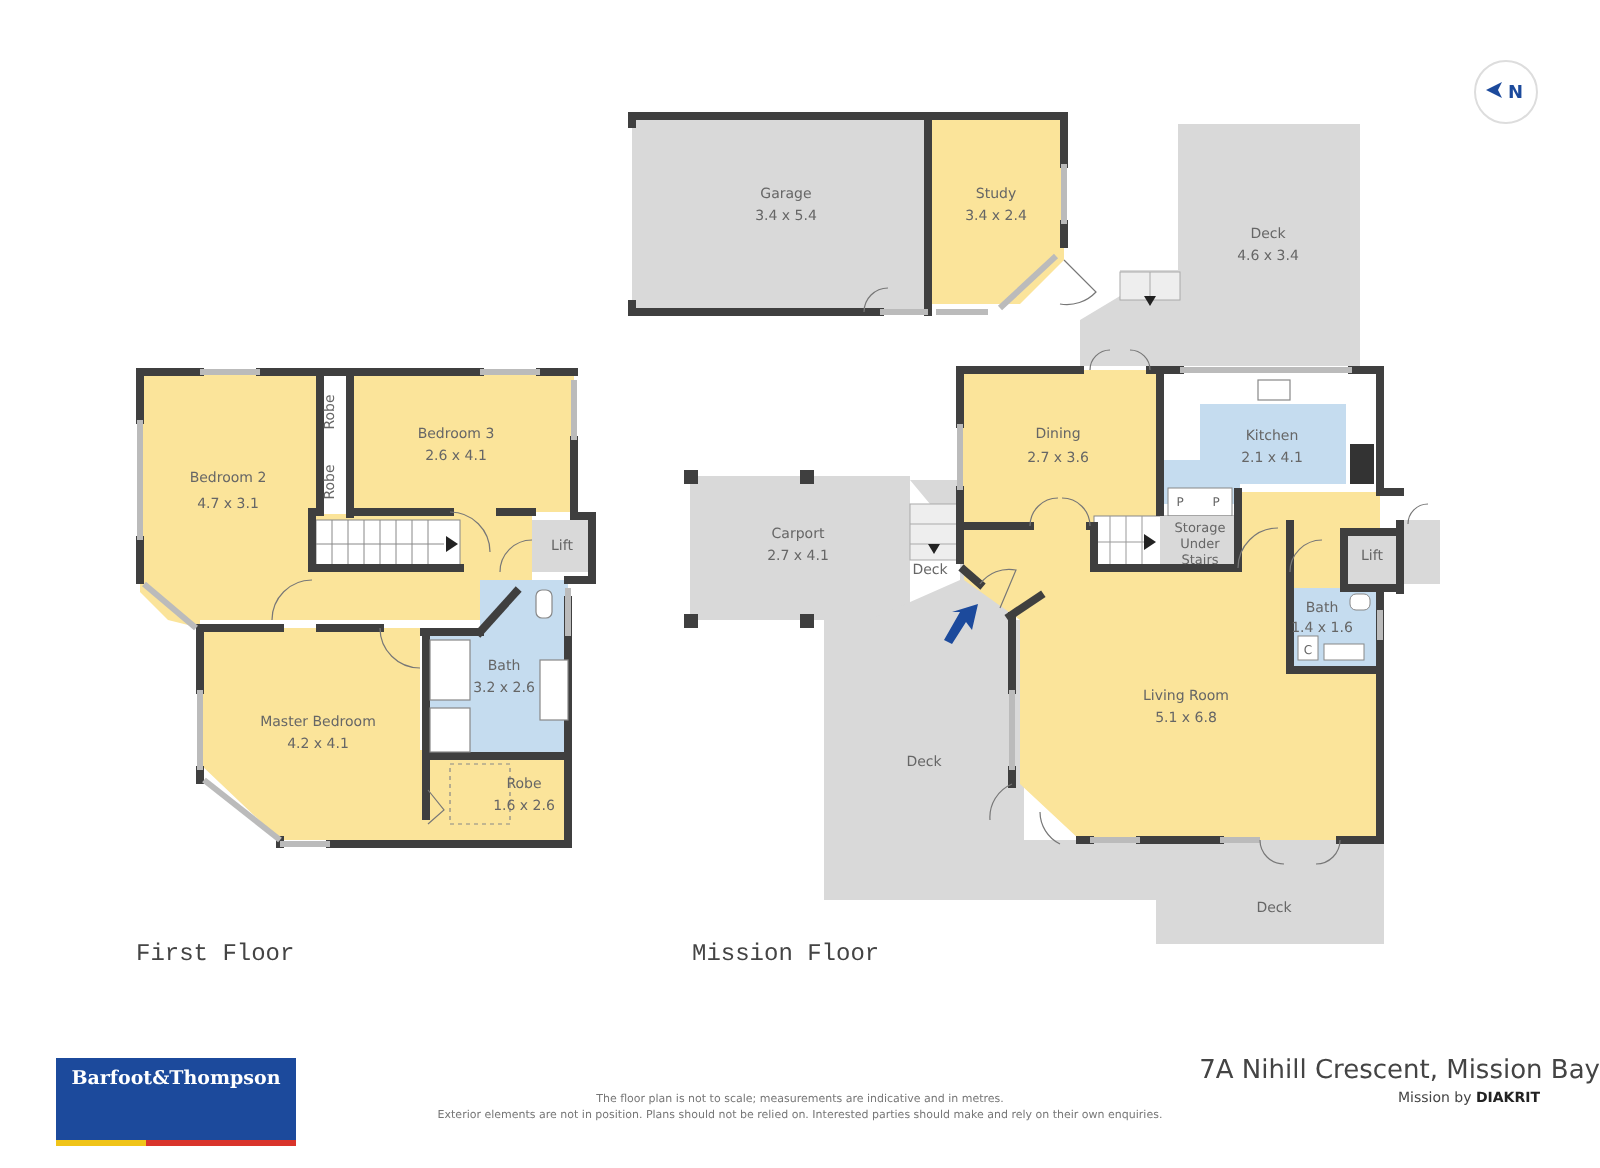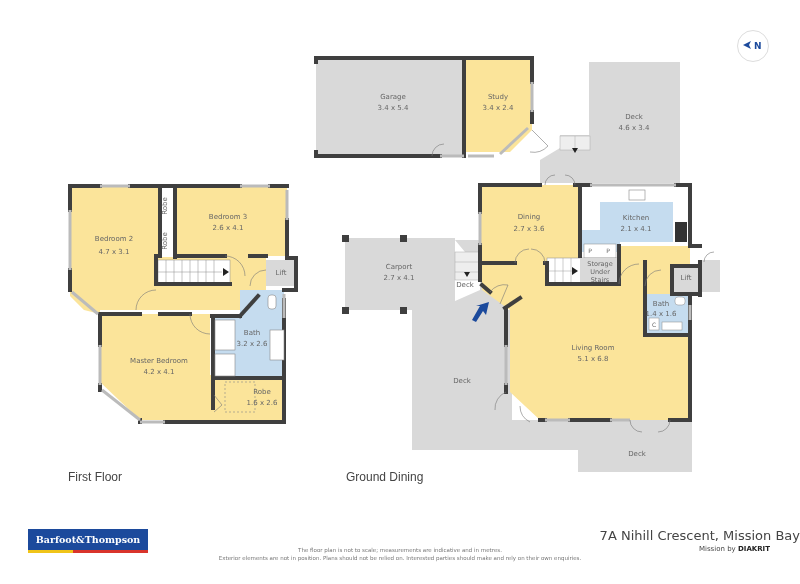--- a/index.html
+++ b/index.html
@@ -1,24 +1,24 @@
 <!DOCTYPE html>
 <html><head>
 <meta charset="utf-8">
 <style>
   html,body{margin:0;padding:0;background:#fff;}
   body{width:800px;height:584px;position:relative;overflow:hidden;font-family:"DejaVu Sans",sans-serif;color:#555;}
   svg{position:absolute;left:0;top:0;}
   .lbl{font-family:"DejaVu Sans",sans-serif;fill:#666;}
-  .floor-label{position:absolute;font-size:12px;color:#444;font-family:Liberation Sans, sans-serif;}
+  .floor-label{position:absolute;font-size:12px;color:#444;font-family:Liberation Mono, monospace;}
   .footer-title{position:absolute;left:0;width:800px;top:528px;text-align:right;font-size:13px;color:#444;}
   .footer-note{position:absolute;left:0;width:800px;text-align:center;font-size:5.5px;color:#777;}
   .produced{position:absolute;right:30px;top:545px;font-size:7px;color:#444;}
   .produced b{color:#222;}
-  .logo{position:absolute;left:28px;top:529px;width:120px;height:24px;background:#1c4a9c;}
+  .logo{position:absolute;left:28px;top:529px;width:120px;height:44px;background:#1c4a9c;}
   .logo-text{position:absolute;left:0;right:0;top:5px;text-align:center;color:#fff;font-family:"DejaVu Serif",serif;font-weight:bold;font-size:9.5px;}
   .logo-bar-y{position:absolute;left:0;bottom:0;width:45px;height:3px;background:#f0c419;}
   .logo-bar-r{position:absolute;left:45px;bottom:0;right:0;height:3px;background:#d9342b;}
   .compass{position:absolute;left:737px;top:30px;width:30px;height:30px;border:1px solid #ddd;border-radius:50%;}
 </style>
 </head>
 <body>
 
 <svg width="800" height="584" viewBox="0 0 800 584">
 
@@ -273,21 +273,21 @@
 </svg>
 
 <div class="compass">
   <svg width="30" height="30" viewBox="0 0 30 30">
     <polygon points="5,14 13,10 11,14 13,18" fill="#1c4a9c"></polygon>
     <text x="16" y="18" font-size="9" font-weight="bold" fill="#1c4a9c" font-family="DejaVu Sans,sans-serif">N</text>
   </svg>
 </div>
 
 <div class="floor-label" style="left:68px;top:470px;">First Floor</div>
-<div class="floor-label" style="left:346px;top:470px;">Ground Dining</div>
+<div class="floor-label" style="left:346px;top:470px;">Mission Floor</div>
 
 <div class="logo">
   <div class="logo-text">Barfoot&amp;Thompson</div>
   <div class="logo-bar-y"></div>
   <div class="logo-bar-r"></div>
 </div>
 
 <div class="footer-title">7A Nihill Crescent, Mission Bay</div>
 <div class="footer-note" style="top:547px;">The floor plan is not to scale; measurements are indicative and in metres.</div>
 <div class="footer-note" style="top:555px;">Exterior elements are not in position. Plans should not be relied on. Interested parties should make and rely on their own enquiries.</div>

